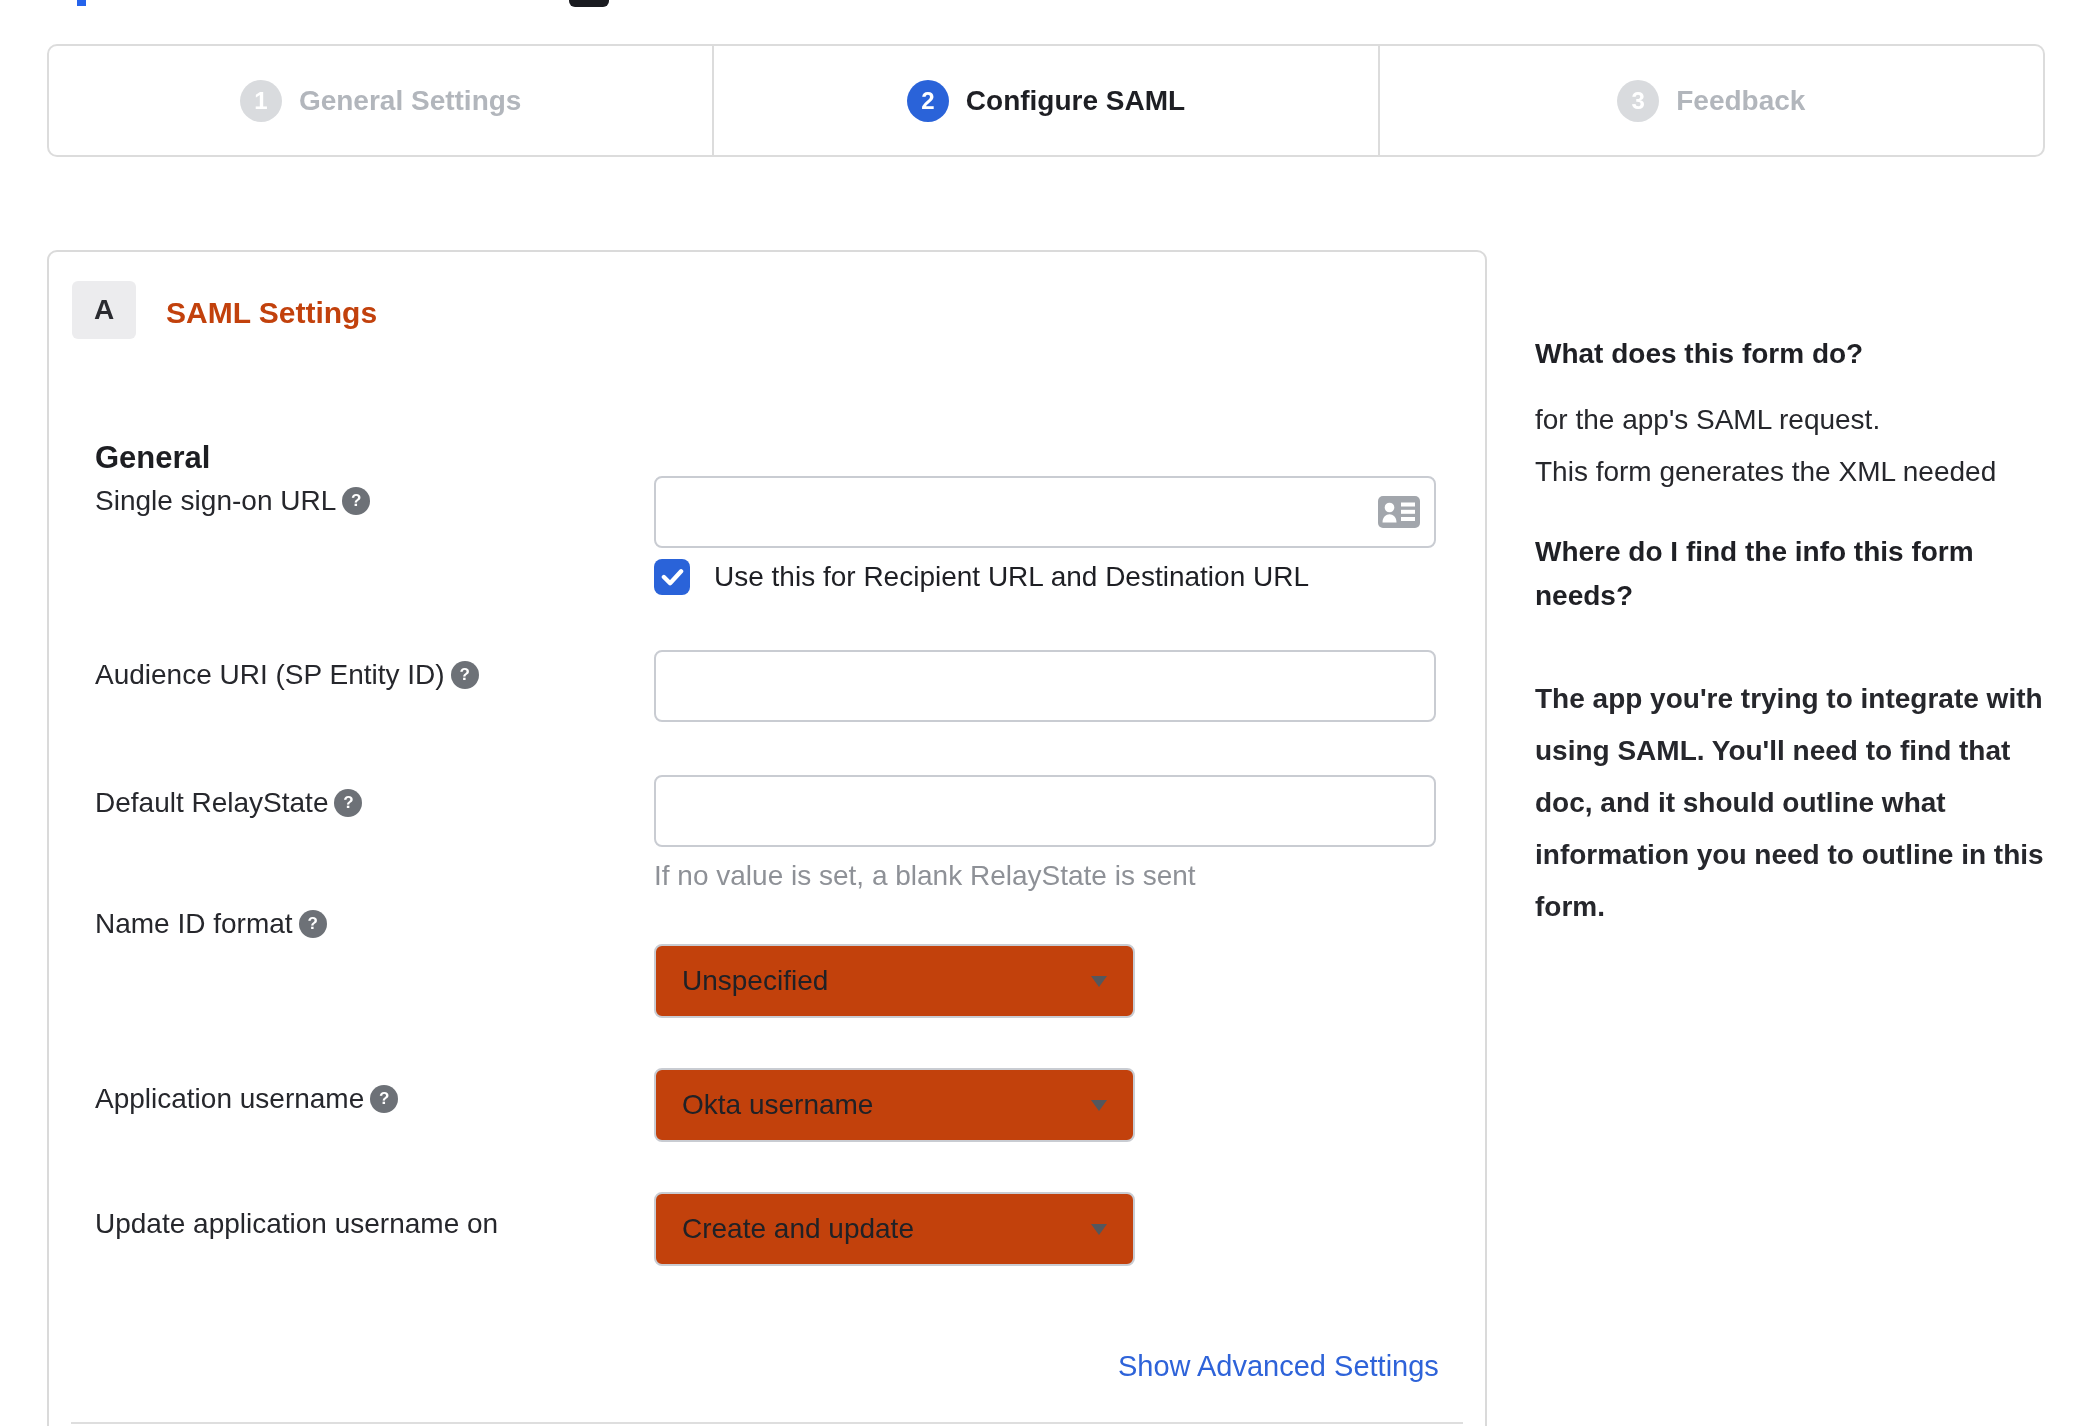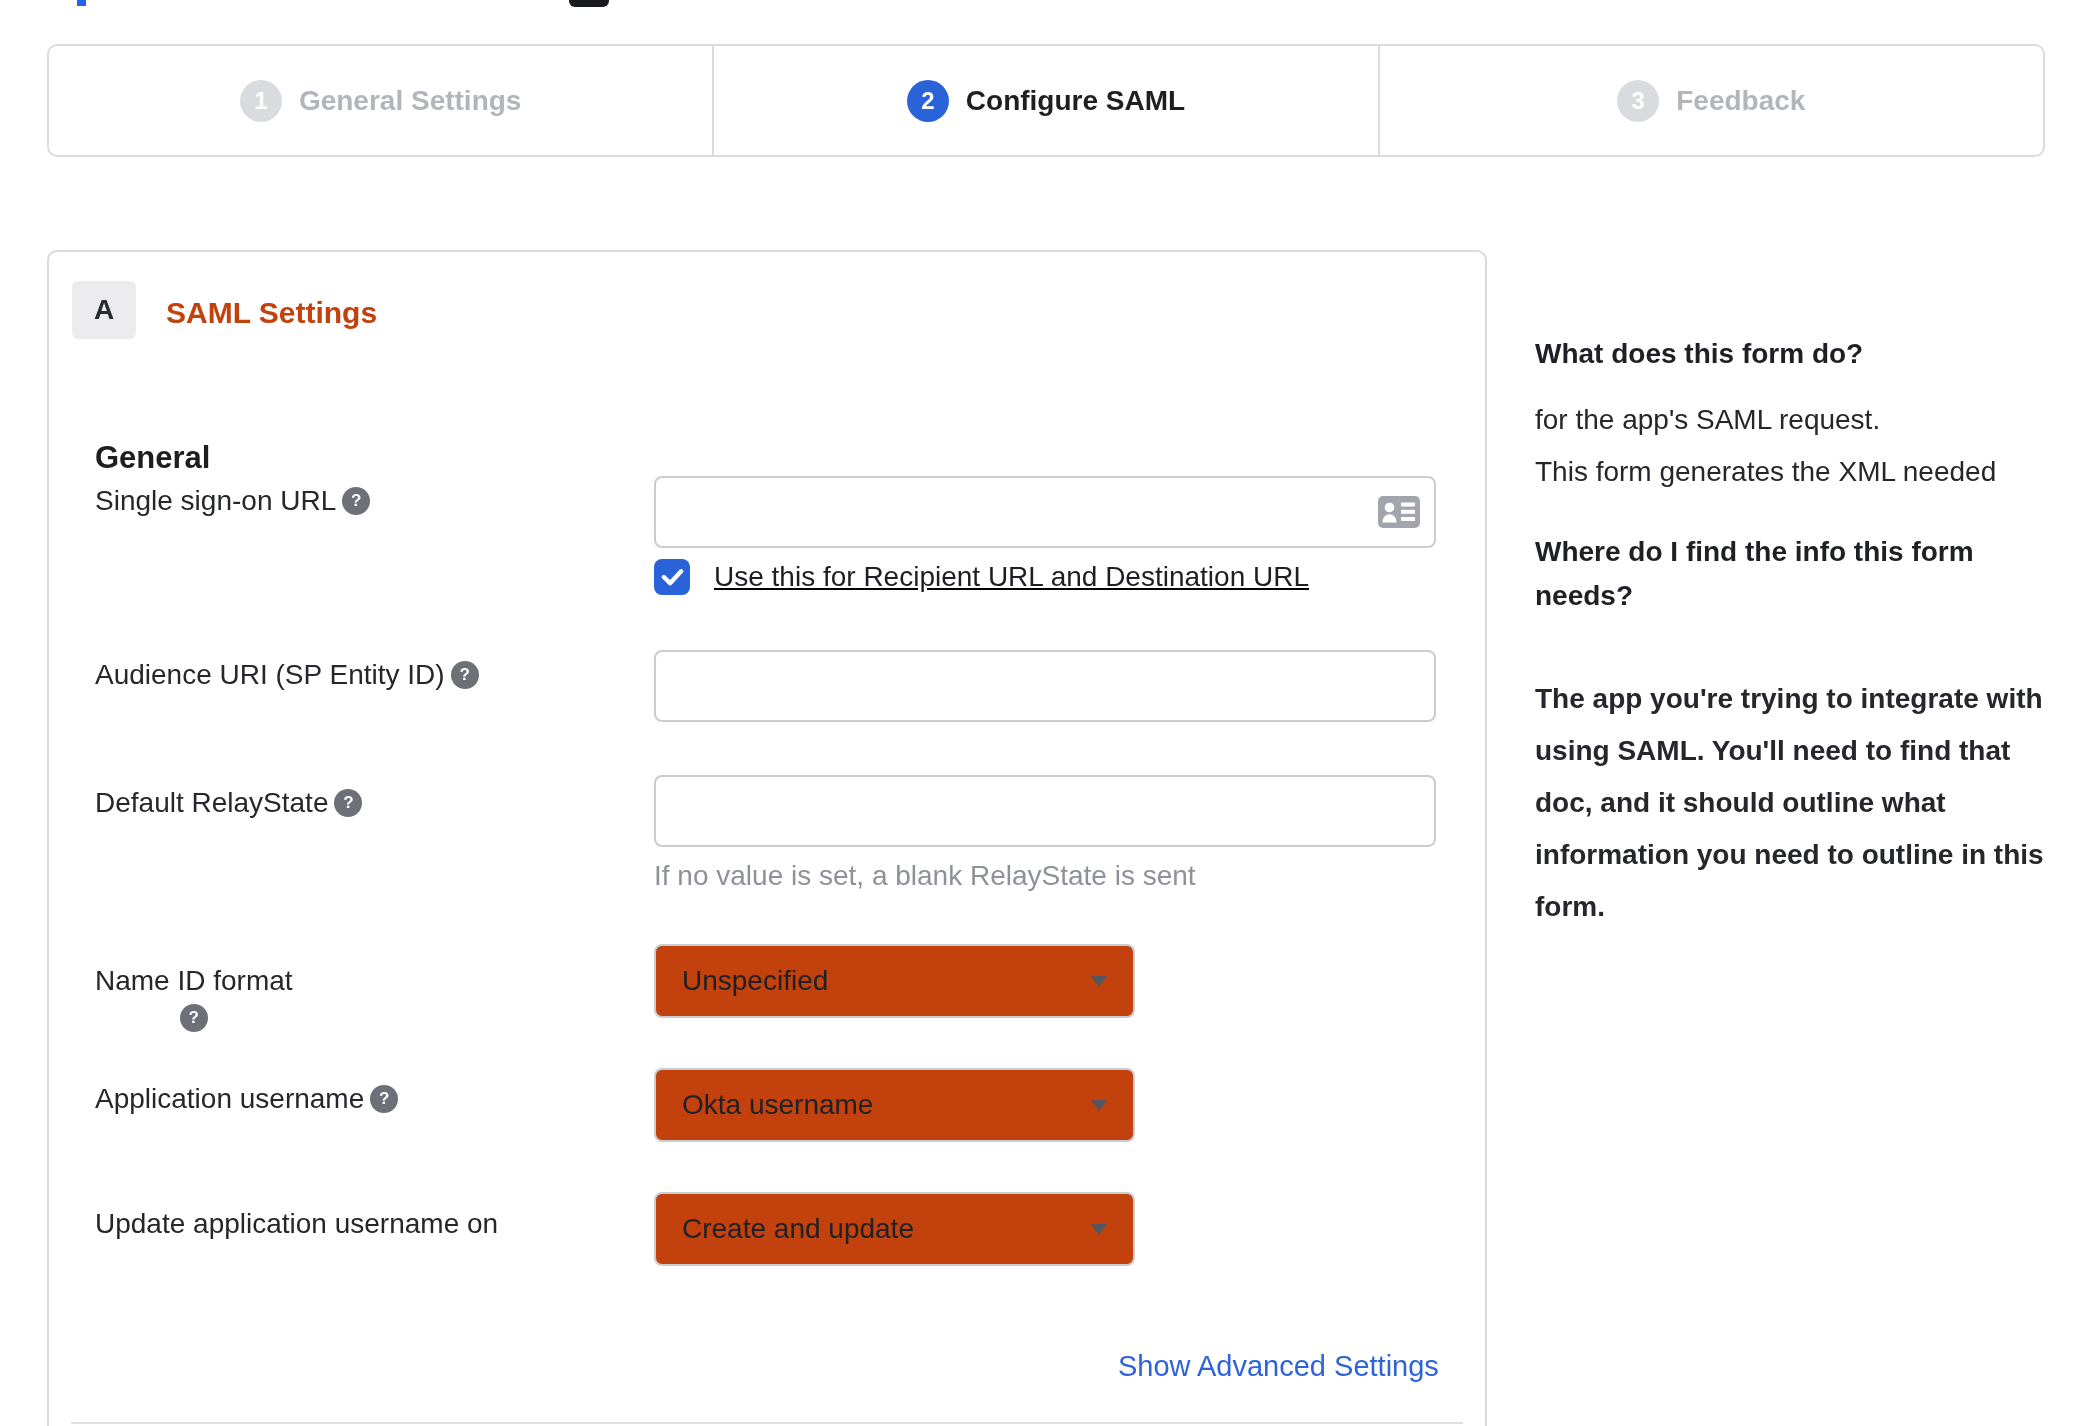--- a/index.html
+++ b/index.html
@@ -34,21 +34,21 @@
   .help-icon { width:28px; height:28px; border-radius:50%; background:#6d7177; color:#ffffff;
                display:flex; align-items:center; justify-content:center;
                font-size:17px; font-weight:bold; cursor:pointer; flex:0 0 auto; }
 
   .text-input { position:absolute; left:654px; width:782px; height:72px; background:#fff;
                 border:2px solid #c9ccd2; border-radius:8px; font-size:28px; color:#26272c; padding:0 70px 0 24px; }
   .input-wrap { position:absolute; left:654px; width:782px; height:72px; }
   .input-wrap .text-input { position:absolute; left:0; top:0; width:100%; height:100%; }
   .input-icon { position:absolute; right:16px; top:20px; pointer-events:none; }
 
-  .checkbox-row { position:absolute; left:654px; top:559px; display:flex; align-items:center; gap:24px;text-decoration:underline; }
+  .checkbox-row { position:absolute; left:654px; top:559px; display:flex; align-items:center; gap:24px; }
   .checkbox { width:36px; height:36px; border-radius:8px; background:#2a63d9;
               display:flex; align-items:center; justify-content:center; cursor:pointer; }
   .checkbox-label { font-size:28px; color:#1e1f24; }
 
   .helper-text { position:absolute; left:654px; top:860px; font-size:28px; color:#8e9197; }
 
   .select { position:absolute; left:654px; width:481px; height:74px; background:#c2410c;
             border:2px solid #c9ccd2; border-radius:8px; display:flex; align-items:center;
             justify-content:space-between; padding:0 26px; cursor:pointer; }
   .select-value { font-size:28px; color:#202126; }
@@ -128,21 +128,21 @@
   </div>
   <input class="text-input" style="top: 650px;" type="text" value="">
 
   <div class="label-row" style="top:786px;">
     <span>Default RelayState</span>
     <span class="help-icon">?</span>
   </div>
   <input class="text-input" style="top: 775px;" type="text" value="">
   <div class="helper-text">If no value is set, a blank RelayState is sent</div>
 
-  <div class="label-row" style="top:964px;flex-direction:column;">
+  <div class="label-row" style="top:907px;">
     <span>Name ID format</span>
     <span class="help-icon">?</span>
   </div>
   <div class="select" style="top:944px;">
     <span class="select-value">Unspecified</span>
     <span class="caret"></span>
   </div>
 
   <div class="label-row" style="top:1082px;">
     <span>Application username</span>

